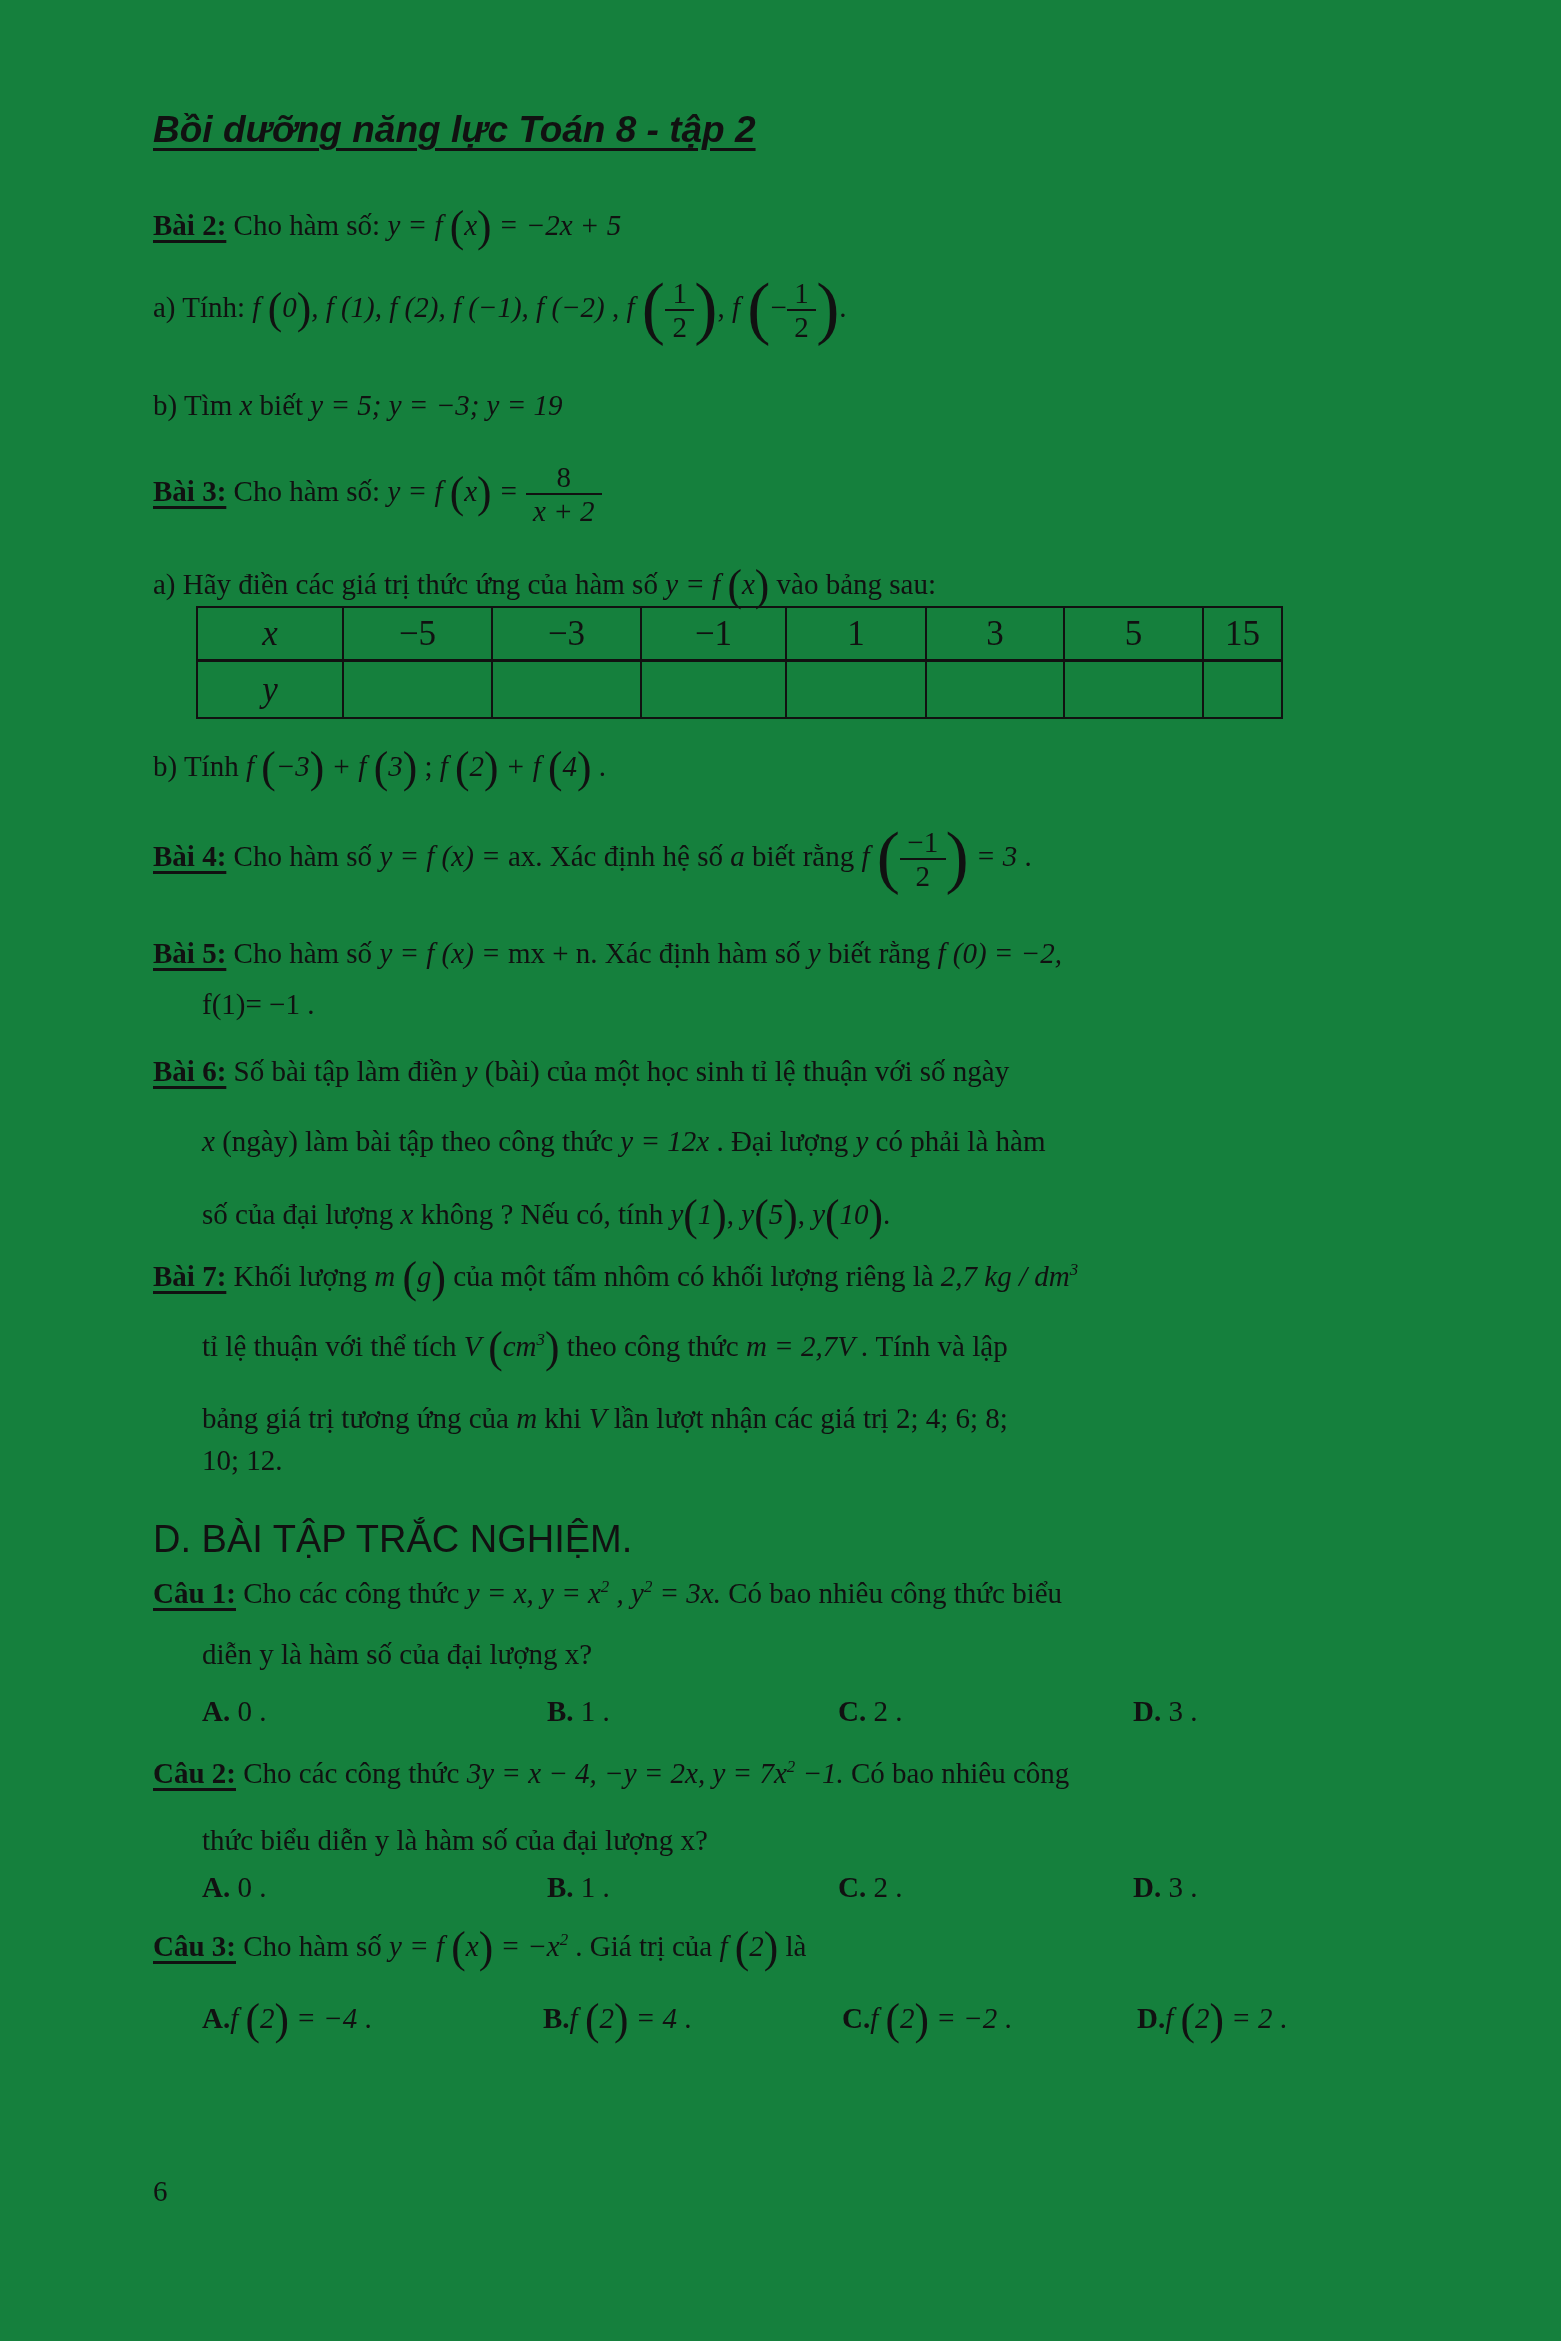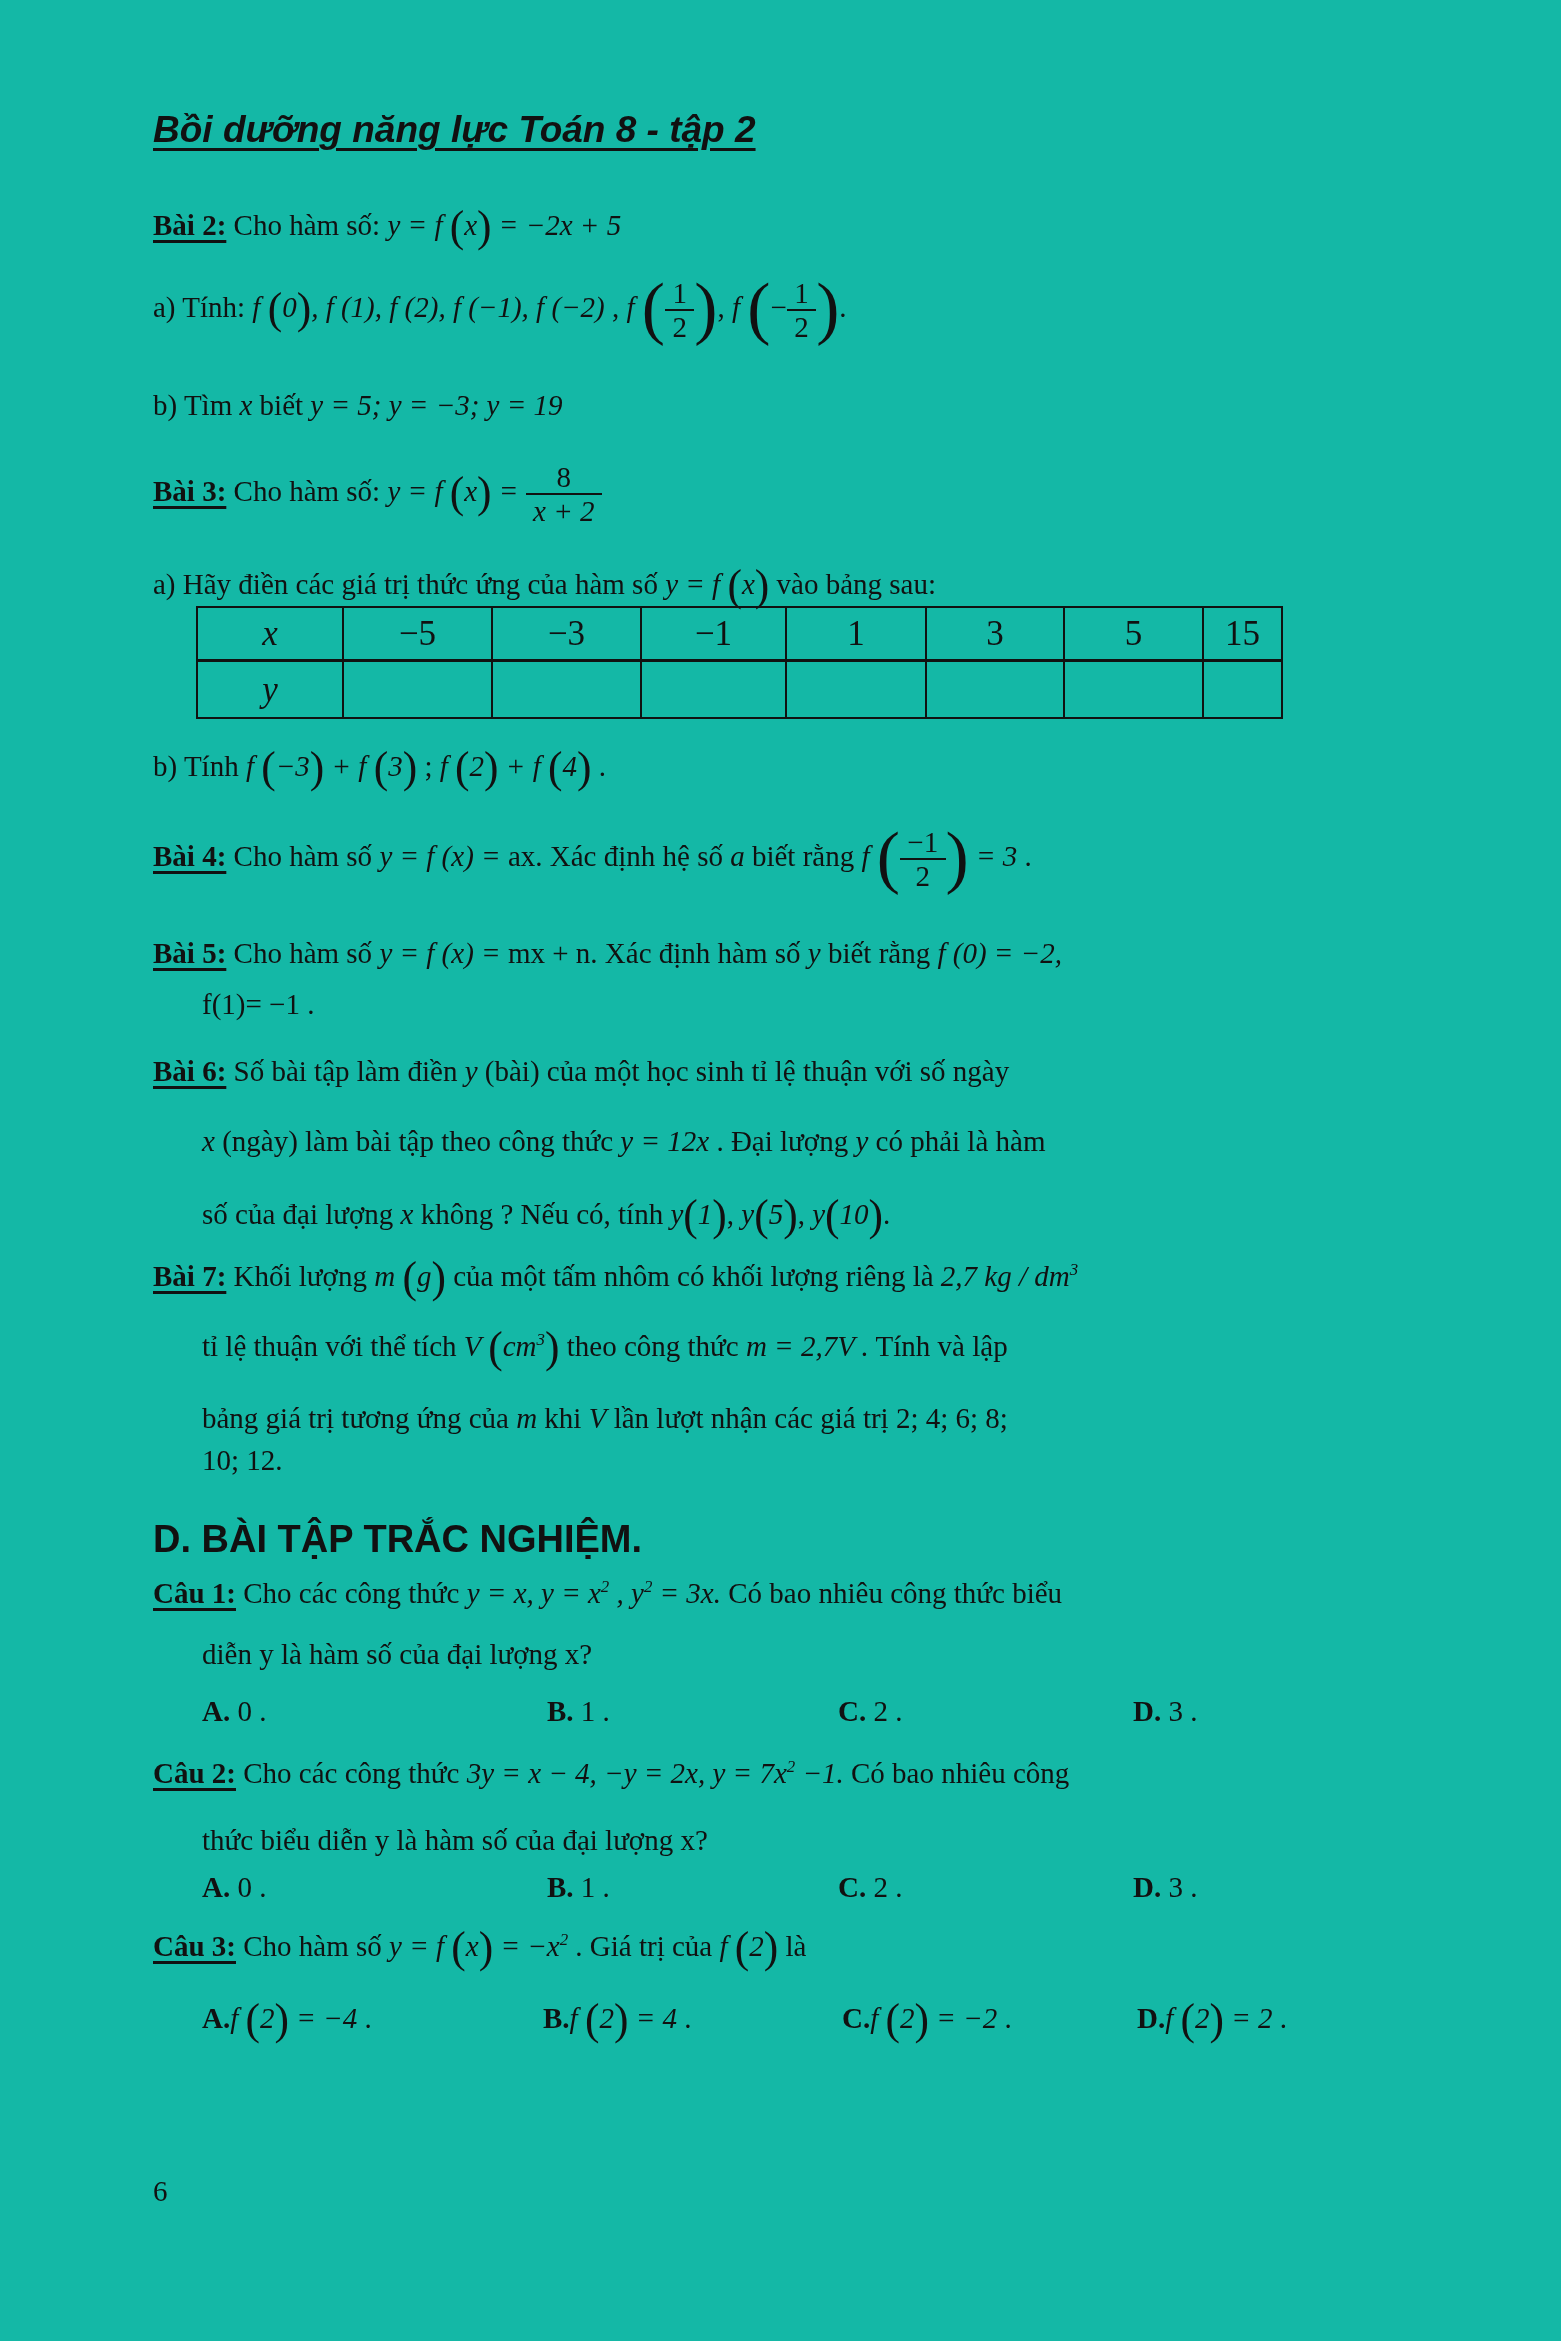--- a/index.html
+++ b/index.html
@@ -1,21 +1,21 @@
 <!DOCTYPE html>
 <html style="font-size:13.2px"><head>
 <meta charset="utf-8">
 <style>
   html,body{margin:0;padding:0;background:#e8e8e8}
-  .page{position:relative;width:1561px;height:2342px;background:#14b8a6;color:#111;
+  .page{position:relative;width:1561px;height:2342px;background:#15803d;color:#111;
         font-family:"Liberation Serif","DejaVu Serif",serif;overflow:hidden}
   .ln{position:absolute;font-size:29px;line-height:1.25;white-space:nowrap}
   .hd{font-family:"Liberation Sans","DejaVu Sans",sans-serif;font-weight:700;font-style:italic;
       font-size:37px;text-decoration:underline;text-decoration-thickness:2.5px;text-underline-offset:5.8px}
-  .sd{font-family:"Liberation Sans","DejaVu Sans",sans-serif;font-weight:700;font-size:38px}
+  .sd{font-family:"Liberation Sans","DejaVu Sans",sans-serif;font-weight:400;font-size:38px}
   .u{font-weight:700;text-decoration:underline;text-decoration-thickness:2.5px;text-underline-offset:5px}
   .i{font-style:italic}
   .r{font-style:normal}
   .bl{font-weight:700}
   .p{font-size:150%;line-height:0;vertical-align:-0.13em}
   .P{font-size:240%;line-height:0;vertical-align:-0.2em}
   .s{font-size:58%;line-height:0;vertical-align:super;font-style:italic}
   .fr{display:inline-flex;flex-direction:column;vertical-align:middle;text-align:center;
       line-height:1.12;font-style:normal}
   .fr .n{border-bottom:2.5px solid #111;padding:0 7.4px}

